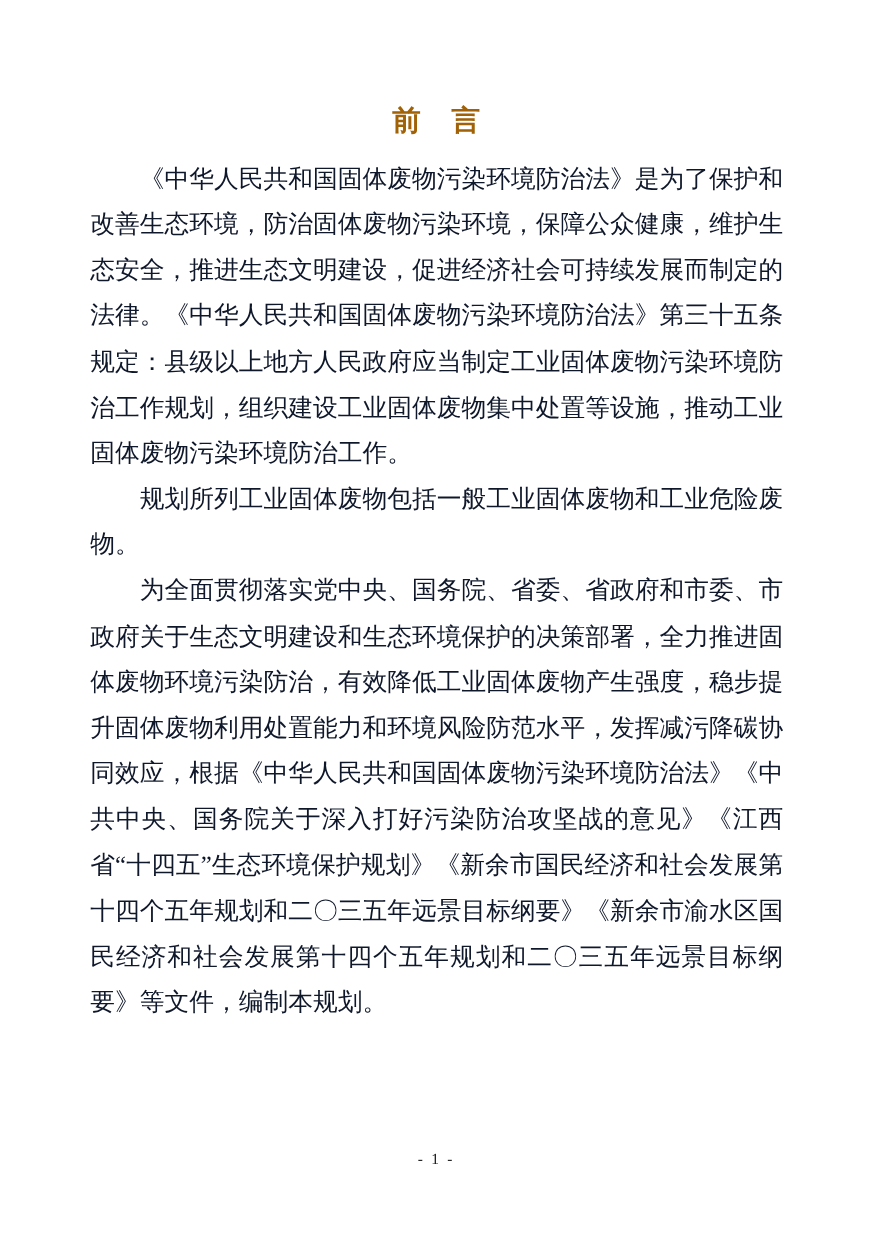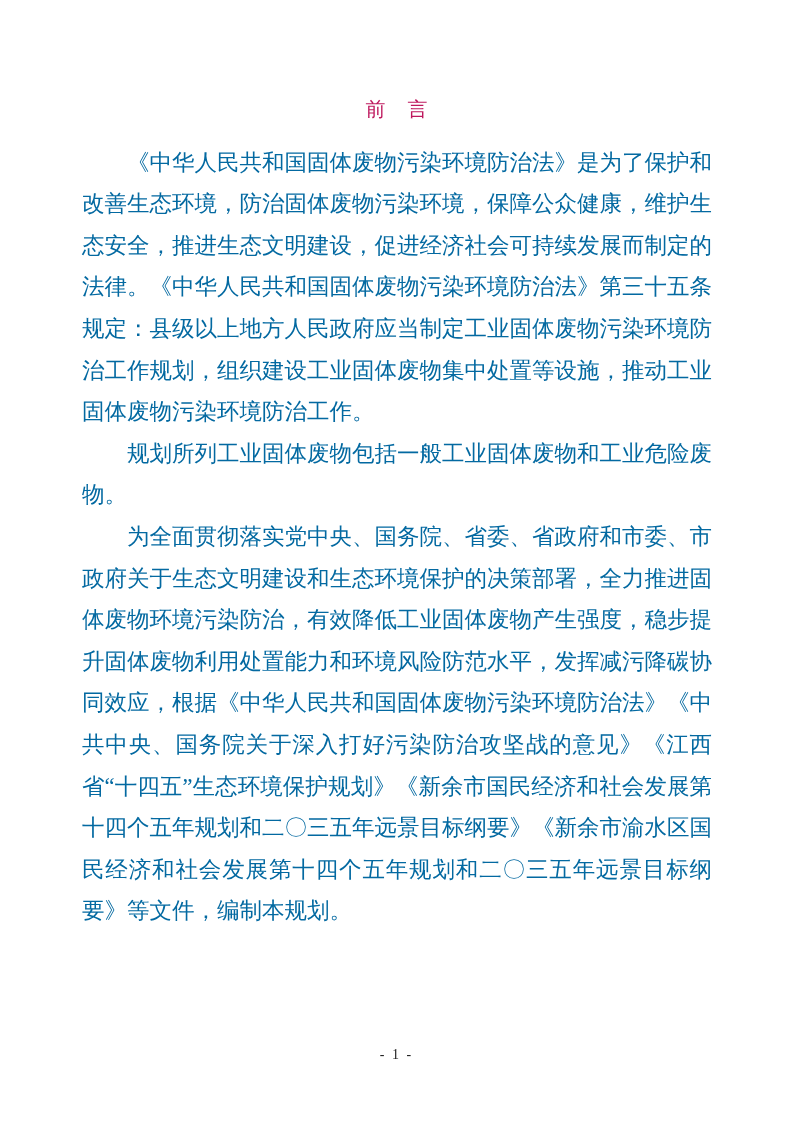--- a/index.html
+++ b/index.html
@@ -18,35 +18,35 @@
     position: relative;
     width: 793px;
     height: 1122px;
     box-sizing: border-box;
     padding: 89px 81px 0 82px;
     background: #ffffff;
   }
   .doc-title {
     margin: 0 0 11px 0;
     font-family: "Liberation Sans", "DejaVu Sans", sans-serif;
-    font-size: 20px;
-    font-weight: normal;
+    font-size: 26px;
+    font-weight: bold;
     line-height: 41.6px;
     text-align: center;
     letter-spacing: 1px;
-    color: #be185d;
+    color: #a16207;
   }
   .doc-body p {
     margin: 0;
     font-size: 22.5px;
     line-height: 41.6px;
     text-indent: 2em;
     text-align: justify;
     word-break: break-all;
-    color: #0369a1;
+    color: #0f172a;
   }
   .page-footer {
     position: absolute;
     left: 0;
     right: 0;
     bottom: 59px;
     text-align: center;
     font-size: 14px;
     line-height: 16px;
     color: #1a1a1a;

